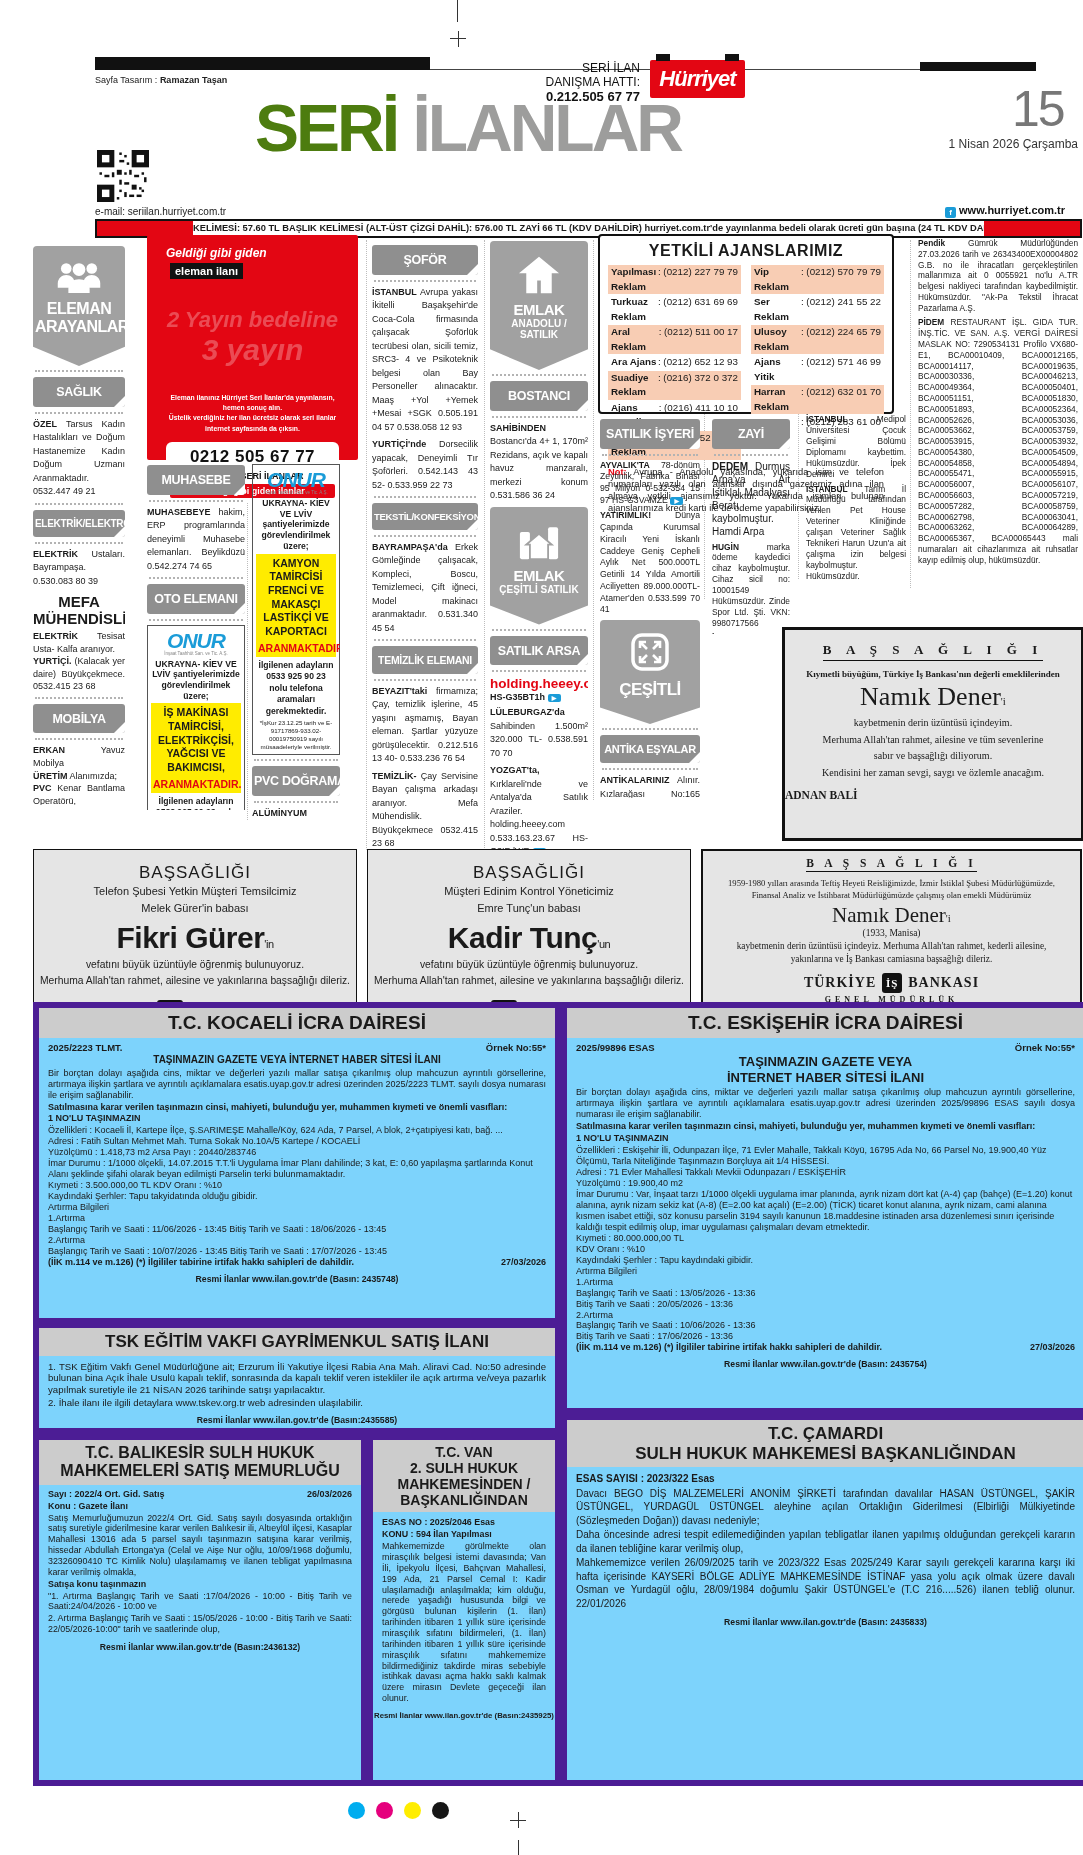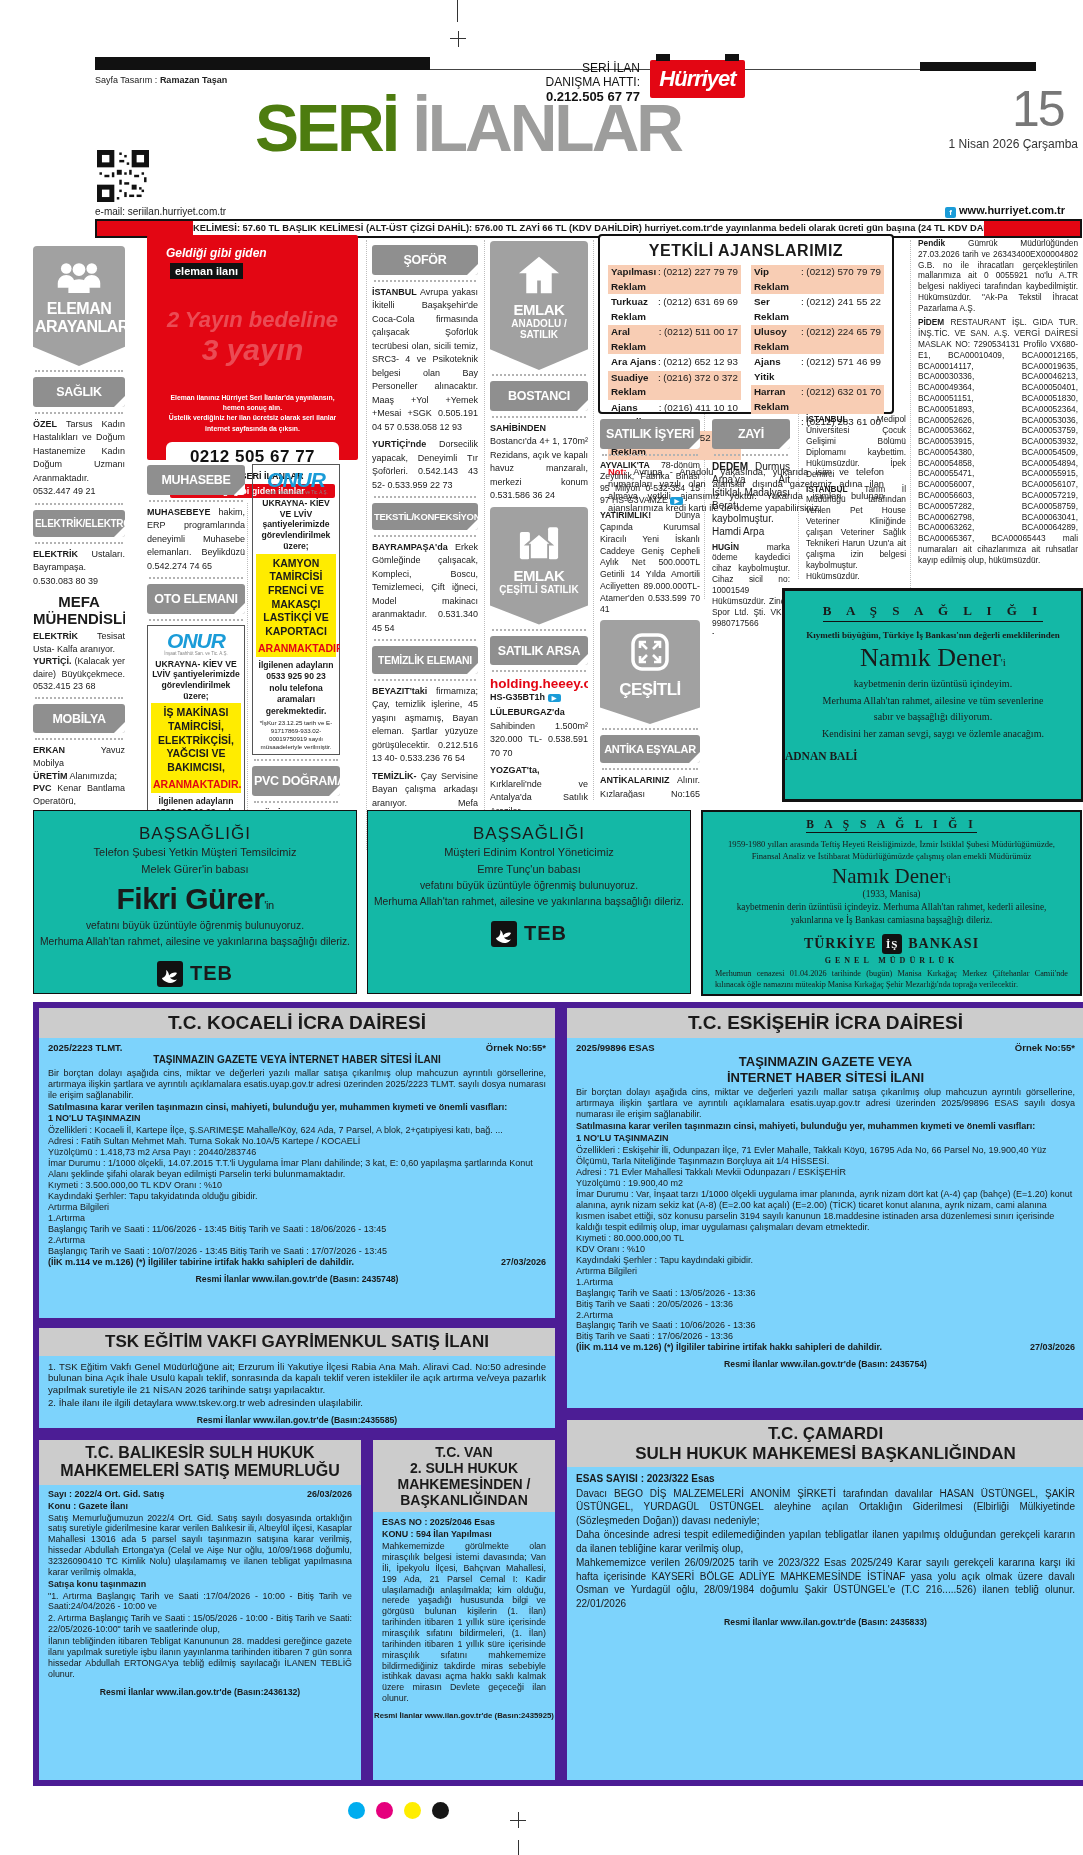--- a/index.html
+++ b/index.html
@@ -70,21 +70,21 @@
   .agbox{position:absolute;border:2px solid #111;border-radius:4px;padding:4px 8px;background:#fff;}
   .agtitle{text-align:center;font-weight:bold;font-size:16px;letter-spacing:0.5px;margin:2px 0 5px;}
   .agcols{display:flex;gap:10px;}
   .agcol{flex:1;}
   .agrow{display:flex;font-size:9.8px;line-height:14.5px;padding:0 3px;margin-bottom:1px;}
   .agrow.alt{background:#f8cdb4;}
   .agrow .agn{flex:1;font-weight:bold;}
   .agnote{font-size:9.3px;line-height:1.3;margin-top:5px;text-align:justify;}
   .agnote b{color:#e30613;}
   
-  .cond{position:absolute;border:1px solid #111;background:#14b8a6;text-align:center;overflow:hidden;}
+  .cond{position:absolute;border:1px solid #111;background:#e5e5e5;text-align:center;overflow:hidden;margin-top:39px;}
   .cond.thick{border-width:3px;}
   .cond .ctitle{font-size:17px;margin-top:13px;letter-spacing:1px;}
   .cond .cline{font-size:11px;line-height:1.55;color:#222;}
   .cond .cname{font-size:30px;font-weight:bold;letter-spacing:-0.5px;margin:4px 0 2px;}
   .cond .cname small{font-size:11px;font-weight:normal;}
   .cond .cbody{font-size:10.3px;line-height:1.5;color:#222;}
   .teb{display:flex;align-items:center;justify-content:center;gap:7px;margin-top:12px;}
   .teb .tebtxt{font-weight:bold;font-size:20px;letter-spacing:1px;}
   .serif{font-family:"Liberation Serif",serif;}
   .cond .stitle{display:inline-block;font-size:13px;letter-spacing:6px;border-bottom:1px solid #111;padding-bottom:2px;margin-top:12px;font-weight:bold;}
@@ -475,20 +475,21 @@
         <path d="M5 17c4-1 5-5 4-8 2 1 3 3.5 3 5.5 2-2.5 5.5-3.5 8-2.5-1 2.5-3.5 4.5-7 4.5 1.5 2 4.5 3 7 2-2.5 3.5-7 4.5-10.5 2.5C6.5 19.5 5 18.5 5 17z" fill="#fff"></path>
       </svg>
       <span class="tebtxt">TEB</span>
     </div>
   </div>
 
   <div class="cond" style="left:367px;top:810px;width:322px;height:182px;">
     <div class="ctitle">BAŞSAĞLIĞI</div>
     <div class="cline">Müşteri Edinim Kontrol Yöneticimiz</div>
     <div class="cline">Emre Tunç'un babası</div>
+    <div class="cname"><span>Kadir Tunç</span><small>'un</small></div>
     <div class="cbody">
       <div>vefatını büyük üzüntüyle öğrenmiş bulunuyoruz.</div>
       <div>Merhuma Allah'tan rahmet, ailesine ve yakınlarına başsağlığı dileriz.</div>
     </div>
     <div class="teb">
       <svg width="26" height="26" viewBox="0 0 26 26">
         <rect width="26" height="26" rx="3" fill="#111"></rect>
         <path d="M5 17c4-1 5-5 4-8 2 1 3 3.5 3 5.5 2-2.5 5.5-3.5 8-2.5-1 2.5-3.5 4.5-7 4.5 1.5 2 4.5 3 7 2-2.5 3.5-7 4.5-10.5 2.5C6.5 19.5 5 18.5 5 17z" fill="#fff"></path>
       </svg>
       <span class="tebtxt">TEB</span>
@@ -592,21 +593,20 @@
     <div class="legal-body" style="font-size:8.9px;">
       <div class="rowlr" style="font-size:9px;">
           <span>Sayı  : 2022/4 Ort. Gid. Satış</span>
           <span>26/03/2026</span>
         </div>
       <p class="bold">Konu : Gazete İlanı</p>
       <p>Satış Memurluğumuzun 2022/4 Ort. Gid. Satış sayılı dosyasında ortaklığın satış suretiyle giderilmesine karar verilen Balıkesir ili, Altıeylül ilçesi, Kasaplar Mahallesi 13016 ada 5 parsel sayılı taşınmazın satışına karar verilmiş, hissedar Abdullah Ertonga'ya (Celal ve Aişe Nur oğlu, 10/09/1968 doğumlu, 32326090410 TC Kimlik Nolu) ulaşılamamış ve ilanen tebligat yapılmasına karar verilmiş olmakla,</p>
       <p class="bold">Satışa konu taşınmazın</p>
       <p>"1. Artırma Başlangıç Tarih ve Saati :17/04/2026 - 10:00 - Bitiş Tarih ve Saati:24/04/2026 - 10:00 ve</p>
       <p>2. Artırma Başlangıç Tarih ve Saati : 15/05/2026 - 10:00 - Bitiş Tarih ve Saati: 22/05/2026-10:00" tarih ve saatlerinde olup,</p>
-      <p>İlanın tebliğinden itibaren Tebligat Kanununun 28. maddesi gereğince gazete ilanı yapılmak suretiyle işbu ilanın yayınlanma tarihinden itibaren 7 gün sonra hissedar Abdullah ERTONGA'ya tebliğ edilmiş sayılacağı İLANEN TEBLİĞ olunur.</p>
     </div>
     <div class="legal-foot">Resmi İlanlar www.ilan.gov.tr'de  (Basın:2436132)</div>
   </div>
 
   <div class="legal" style="left:367px;top:1434px;width:182px;height:340px;">
     <div class="legal-hdr" style="font-size:14px;white-space:pre-line;">T.C. VAN
 2. SULH HUKUK
 MAHKEMESİNDEN /
 BAŞKANLIĞINDAN</div>
     <div class="legal-body" style="font-size:8.9px;">

